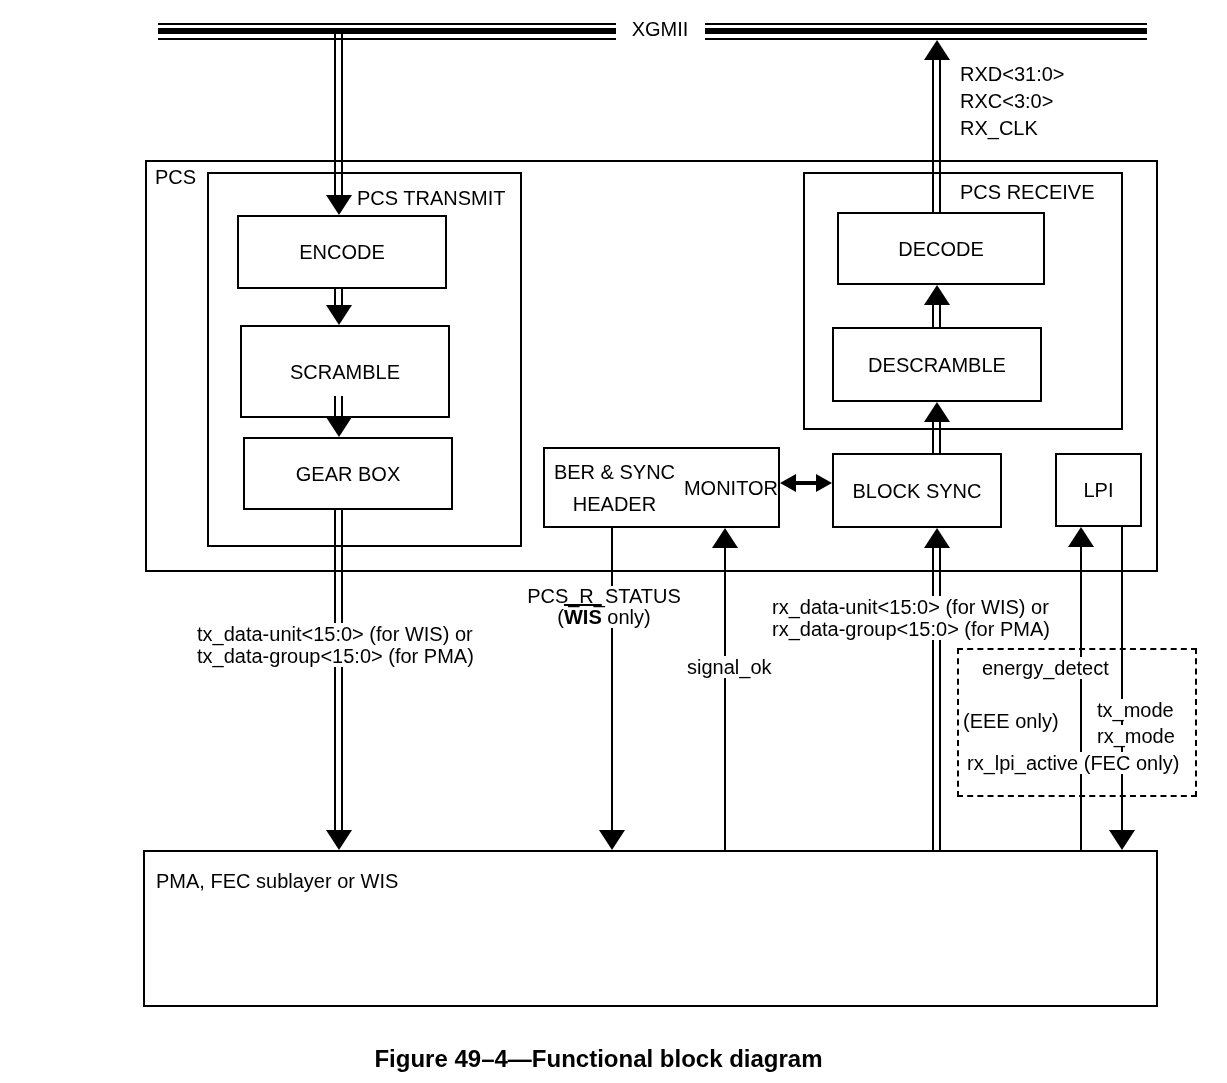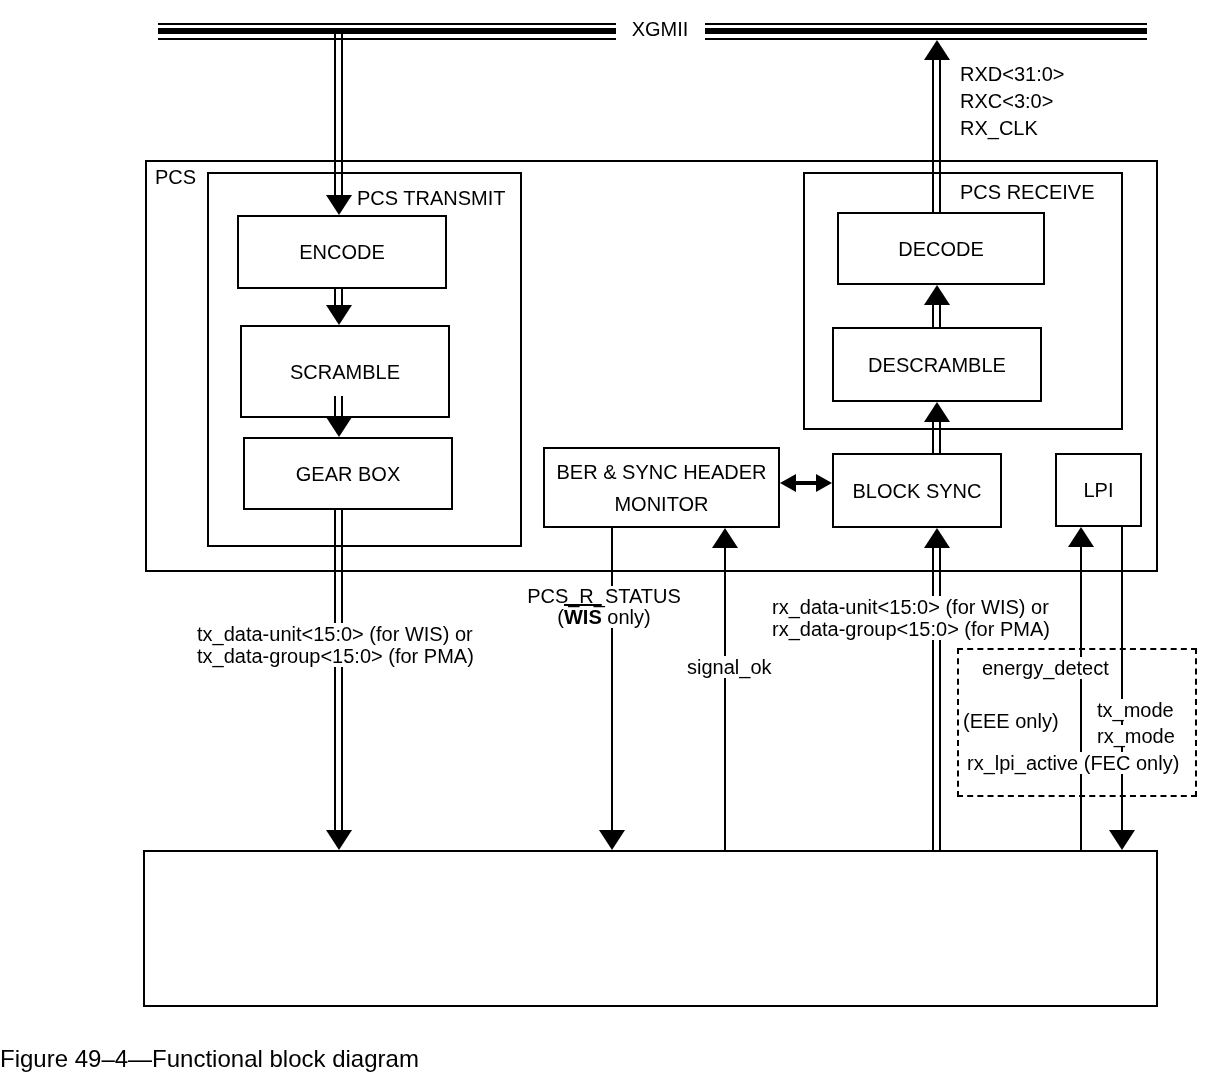--- a/index.html
+++ b/index.html
@@ -20,21 +20,21 @@
   .arr-r{border-top:9px solid transparent;border-bottom:9px solid transparent;border-left:16px solid #000;}
   .obox{position:absolute;border:2px solid #000;box-sizing:border-box;background:transparent;z-index:3;}
   .dashbox{position:absolute;border:2px dashed #000;box-sizing:border-box;background:transparent;z-index:3;}
   .fbox{position:absolute;border:2px solid #000;box-sizing:border-box;background:transparent;z-index:3;
         display:flex;align-items:center;justify-content:center;text-align:center;
         font-size:20px;line-height:30px;}
   .lbl{position:absolute;font-size:20px;line-height:22px;white-space:nowrap;z-index:4;}
   .mask{background:#ffffff;}
   .lblblock{position:absolute;font-size:20px;line-height:27px;white-space:nowrap;z-index:4;}
   .ovl{text-decoration:overline;font-weight:bold;}
-  .caption{position:absolute;font-size:24px;font-weight:normal;text-align:left;z-index:4;}
+  .caption{position:absolute;font-size:24px;font-weight:bold;text-align:center;z-index:4;}
 </style>
 </head>
 <body>
 
 <div class="canvas">
 
   <div class="busline" style="left:158px;top:23px;width:458px;height:2px"></div>
   <div class="busline" style="left:158px;top:28px;width:458px;height:6px"></div>
   <div class="busline" style="left:158px;top:38px;width:458px;height:2px"></div>
 
@@ -91,21 +91,21 @@
   <div class="lbl" style="left:357px;top:187px">PCS TRANSMIT</div>
   <div class="fbox" style="left:237px;top:215px;width:210px;height:74px">ENCODE</div>
   <div class="fbox" style="left:240px;top:325px;width:210px;height:93px">SCRAMBLE</div>
   <div class="fbox" style="left:243px;top:437px;width:210px;height:73px">GEAR BOX</div>
 
   <div class="obox" style="left:803px;top:172px;width:320px;height:258px"></div>
   <div class="lbl" style="left:960px;top:181px">PCS RECEIVE</div>
   <div class="fbox" style="left:837px;top:212px;width:208px;height:73px">DECODE</div>
   <div class="fbox" style="left:832px;top:327px;width:210px;height:75px">DESCRAMBLE</div>
 
-  <div class="fbox" style="left:543px;top:447px;width:237px;height:81px;flex-direction:column;line-height:32px">
+  <div class="fbox" style="left:543px;top:447px;width:237px;height:81px;flex-direction:row;line-height:32px">
     <div>BER &amp; SYNC HEADER</div>
     <div>MONITOR</div>
   </div>
   <div class="fbox" style="left:832px;top:453px;width:170px;height:75px">BLOCK SYNC</div>
   <div class="fbox" style="left:1055px;top:453px;width:87px;height:74px">LPI</div>
 
   <div class="lblblock mask" style="left:197px;top:623px;line-height:22px">
     <div>tx_data-unit&lt;15:0&gt; (for WIS) or</div>
     <div>tx_data-group&lt;15:0&gt; (for PMA)</div>
   </div>
@@ -123,16 +123,17 @@
   </div>
 
   <div class="dashbox" style="left:957px;top:648px;width:240px;height:149px"></div>
   <div class="lbl mask" style="left:982px;top:657px">energy_detect</div>
   <div class="lbl mask" style="left:963px;top:710px">(EEE only)</div>
   <div class="lbl mask" style="left:1097px;top:699px">tx_mode</div>
   <div class="lbl mask" style="left:1097px;top:725px">rx_mode</div>
   <div class="lbl mask" style="left:967px;top:752px">rx_lpi_active (FEC only)</div>
 
   <div class="obox" style="left:143px;top:850px;width:1015px;height:157px"></div>
+  <div class="lbl" style="left:156px;top:870px">PMA, FEC sublayer or WIS</div>
 
   <div class="caption" style="left:0px;top:1045px;width:1197px">Figure 49–4—Functional block diagram</div>
 
 </div>
 
 </body></html>

